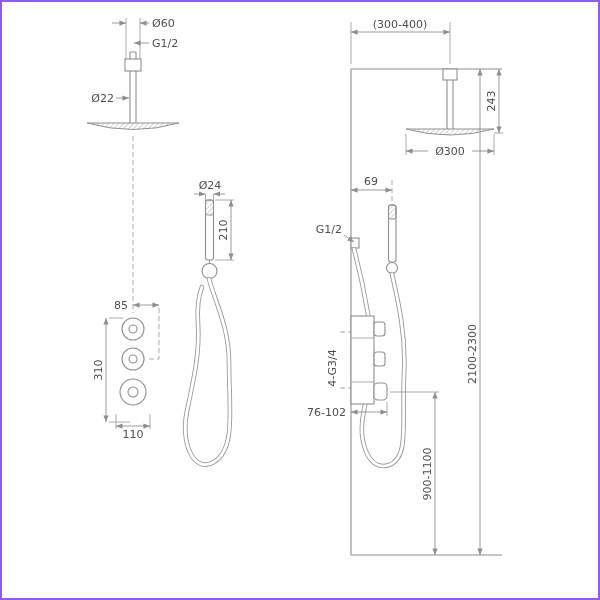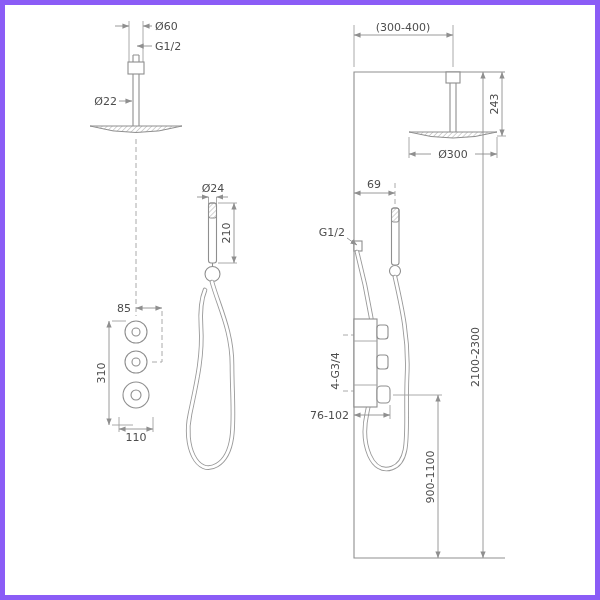--- a/index.html
+++ b/index.html
@@ -1,16 +1,16 @@
 <!DOCTYPE html>
 <html><head>
 <meta charset="utf-8">
 <style>
   html,body{margin:0;padding:0;background:#ffffff}
-  .canvas{position:relative;width:600px;height:600px;background:#ffffff;border:5px solid #8b5cf6;box-sizing:border-box;font-family:"DejaVu Sans",sans-serif;overflow:hidden}
+  .canvas{position:relative;width:600px;height:600px;background:#ffffff;border:2px solid #8b5cf6;box-sizing:border-box;font-family:"DejaVu Sans",sans-serif;overflow:hidden}
   svg{display:block}
   .ln{stroke:#8f8f8f;stroke-width:1.1;fill:none}
   .fw{fill:#ffffff}
   .thin{stroke:#a0a0a0;stroke-width:0.9;fill:none}
   .dash{stroke-dasharray:5 3}
   .dim{stroke:#8f8f8f;stroke-width:0.9;fill:none}
   .hose-out{stroke:#9a9a9a;stroke-width:4.6;fill:none;stroke-linecap:round}
   .hose-in{stroke:#ffffff;stroke-width:2.8;fill:none;stroke-linecap:round}
   .hatchfill{fill:url(#hatch);stroke:#8f8f8f;stroke-width:1}
   text{font-family:"DejaVu Sans",sans-serif;font-size:11px;fill:#4d4d4d}

